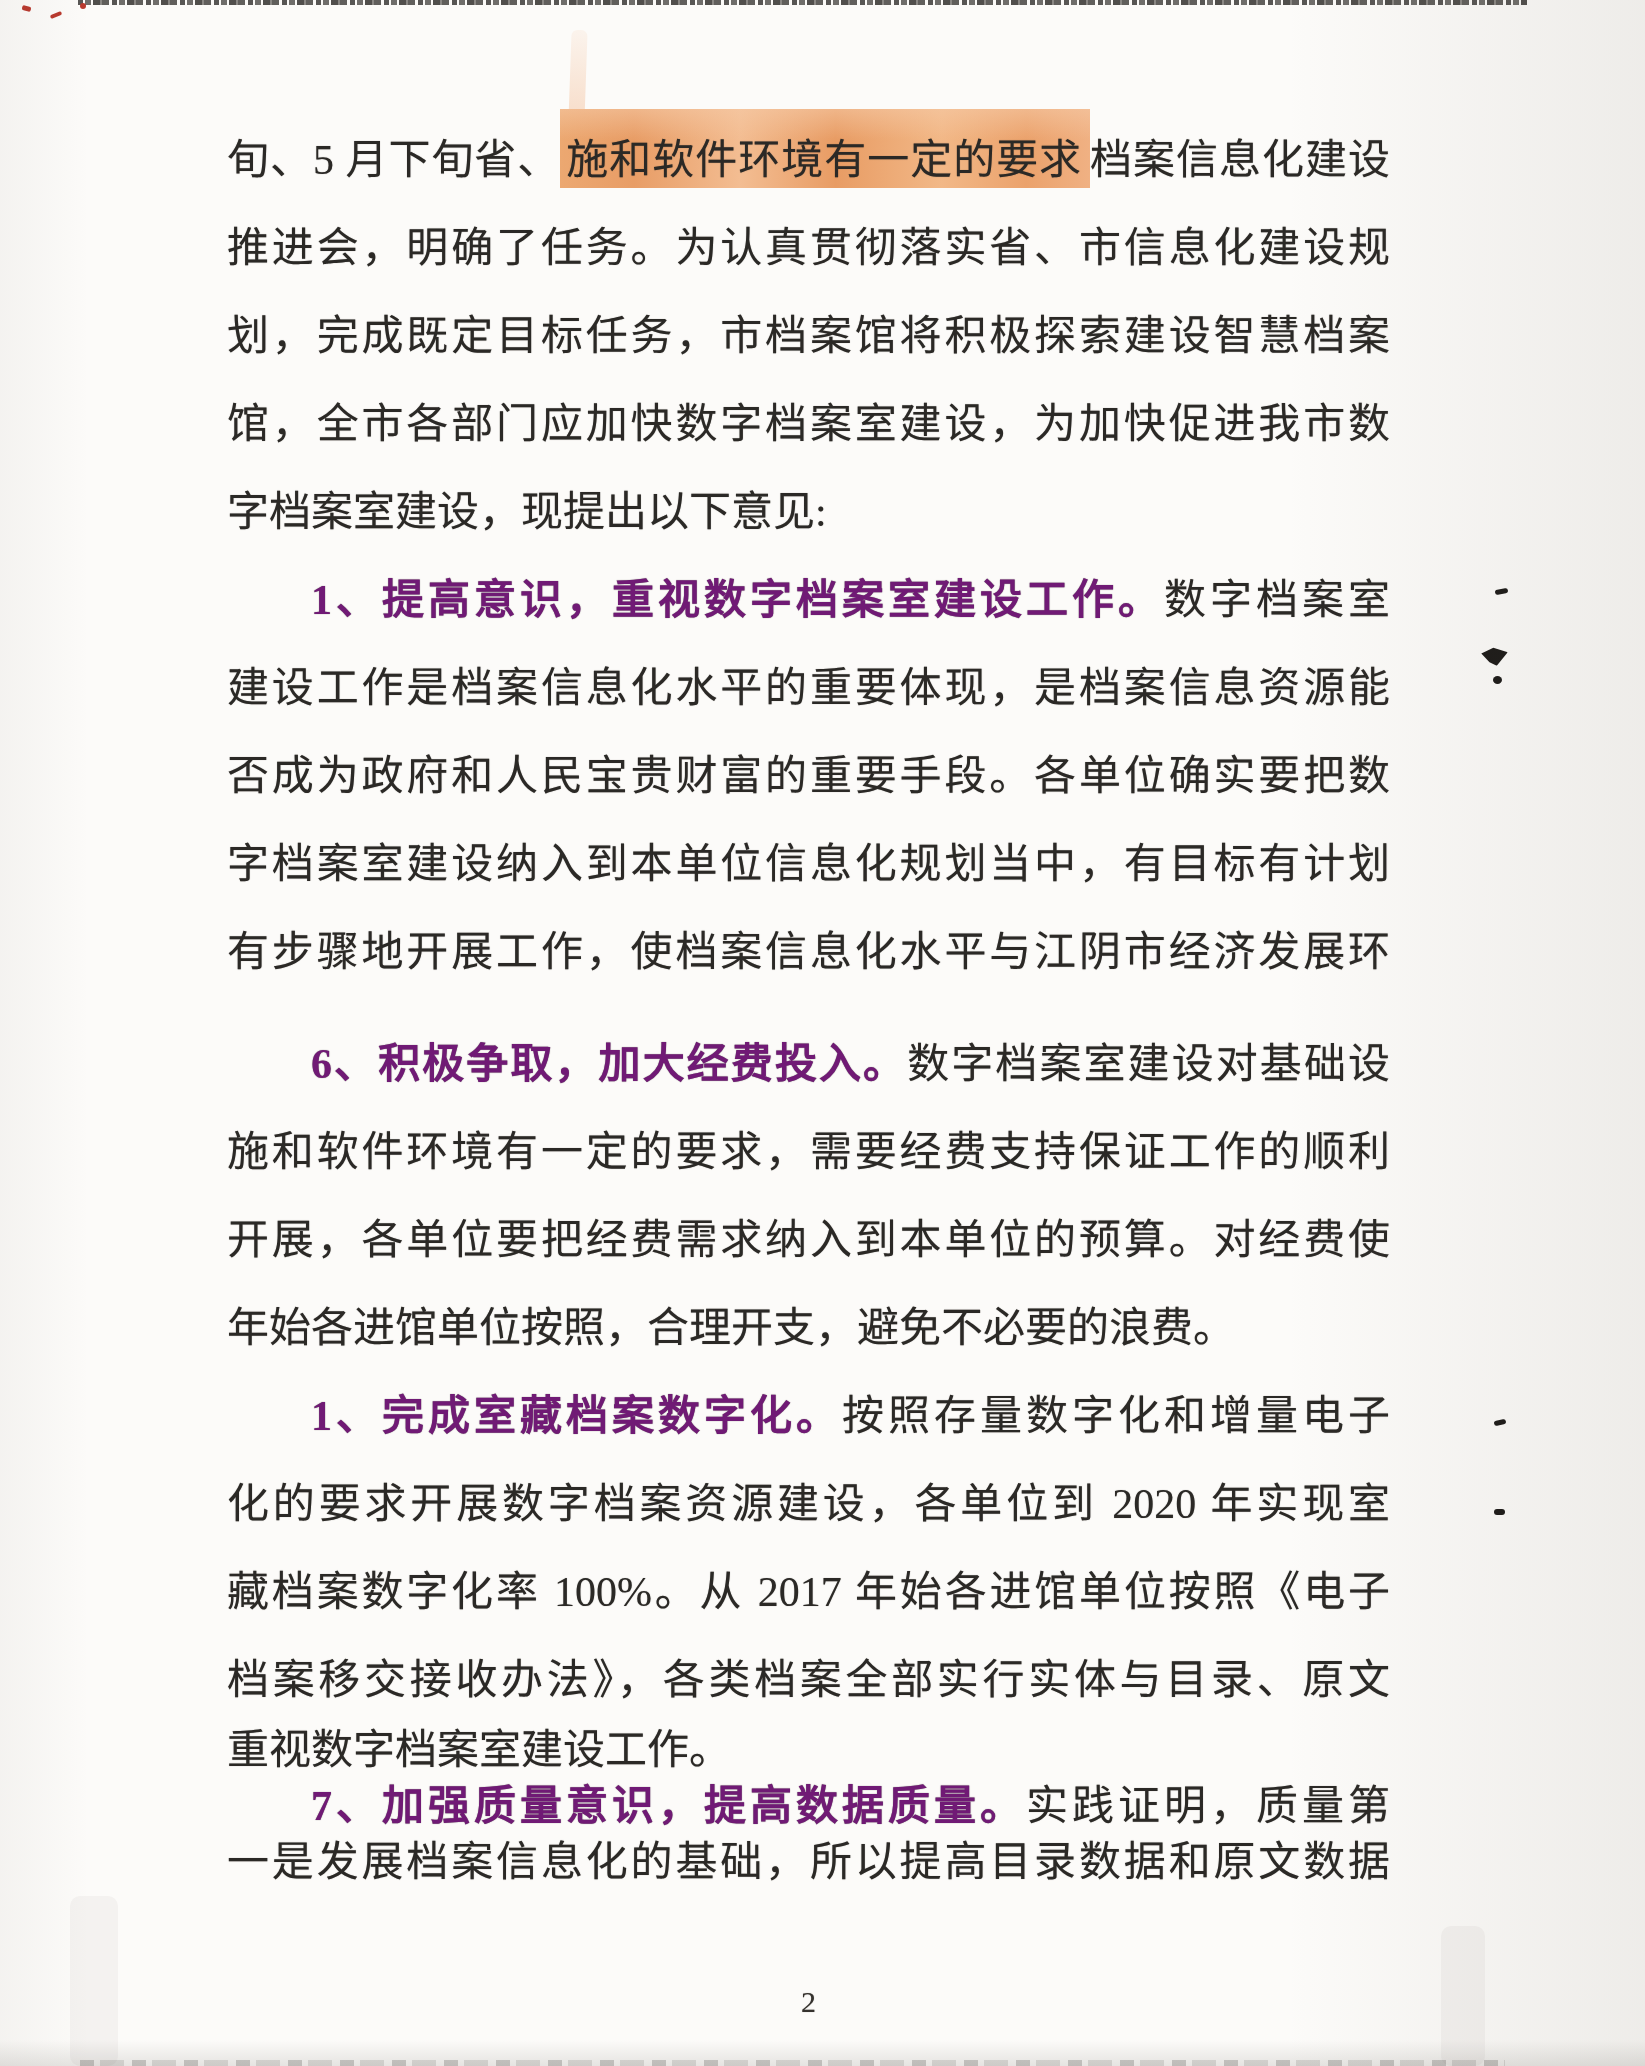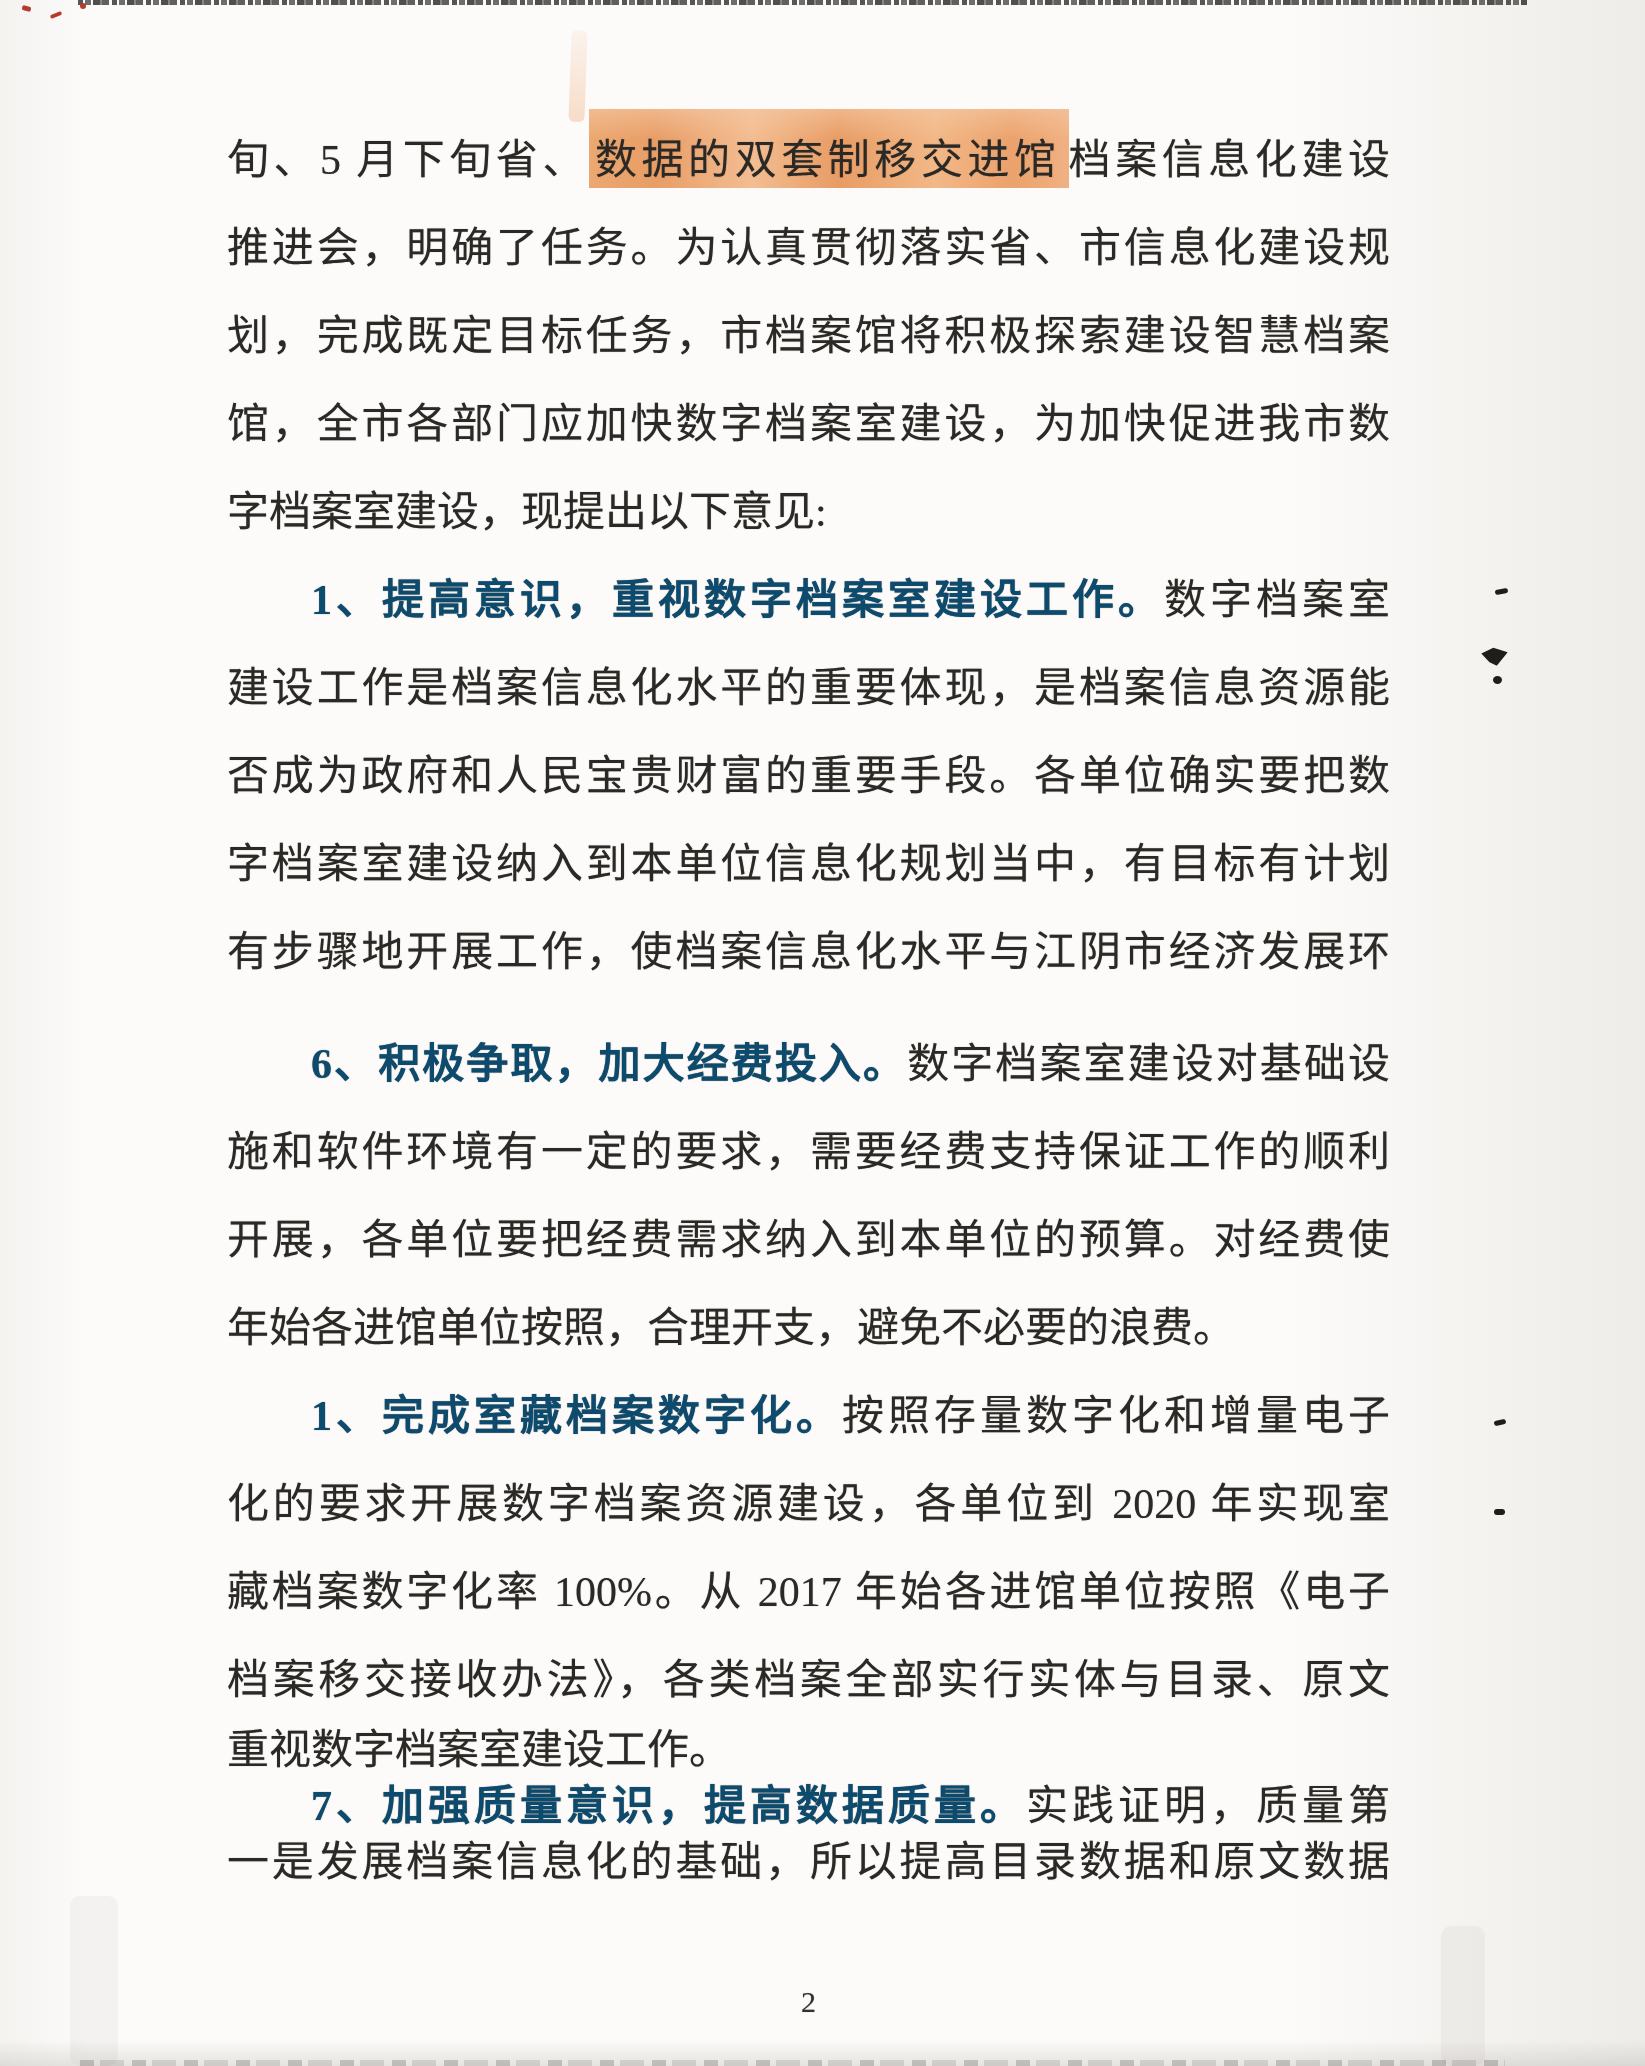--- a/index.html
+++ b/index.html
@@ -20,21 +20,21 @@
     height:88px;line-height:88px;
     font-size:42px;
     white-space:normal;
     text-shadow:0 0 1px rgba(45,40,35,.45);
     text-align:left;
   }
   .line.fill{text-align:justify;text-align-last:justify;-moz-text-align-last:justify;}
   .line.indent{text-indent:84px;}
   .line.gap{margin-top:24px;}
   .line.tight{height:56px;line-height:52px;}
-  .line .bold{font-weight:bold;color:#0c4a6e;text-shadow:0 0 1px rgba(30,26,22,.65);}
+  .line .bold{font-weight:bold;color:#701a75;text-shadow:0 0 1px rgba(30,26,22,.65);}
   .line .hl{
     background:
       linear-gradient(180deg, rgba(246,203,168,.55) 0%, rgba(0,0,0,0) 38%),
       linear-gradient(90deg, var(--hl,#eca871) 0%, #e89d66 14%, #f3bd92 34%,
                       #e89c64 52%, #f2b887 72%, #eba26c 88%, #f0b183 100%);
     padding:28px 8px 5px 6px;
   }
   
   .page-number{
     position:absolute;left:227px;top:1980px;width:1163px;height:44px;
@@ -97,21 +97,21 @@
 <div class="page">
 
   <div class="edge-top"></div>
   <div class="red-speck s1"></div>
   <div class="red-speck s2"></div>
   <div class="red-speck s3"></div>
 
   <div class="hl-streak"></div>
 
   <div class="text-block">
-      <div class="line fill"><span>旬、5 月下旬省、</span><span class="hl">数据的双套制移交进馆</span><span>档案信息化建设</span></div>
+      <div class="line fill"><span>旬、5 月下旬省、</span><span class="hl">施和软件环境有一定的要求</span><span>档案信息化建设</span></div>
       <div class="line fill"><span>推进会，明确了任务。为认真贯彻落实省、市信息化建设规</span></div>
       <div class="line fill"><span>划，完成既定目标任务，市档案馆将积极探索建设智慧档案</span></div>
       <div class="line fill"><span>馆，全市各部门应加快数字档案室建设，为加快促进我市数</span></div>
       <div class="line"><span>字档案室建设，现提出以下意见:</span></div>
       <div class="line fill indent"><span class="bold">1、提高意识，重视数字档案室建设工作。</span><span>数字档案室</span></div>
       <div class="line fill"><span>建设工作是档案信息化水平的重要体现，是档案信息资源能</span></div>
       <div class="line fill"><span>否成为政府和人民宝贵财富的重要手段。各单位确实要把数</span></div>
       <div class="line fill"><span>字档案室建设纳入到本单位信息化规划当中，有目标有计划</span></div>
       <div class="line fill"><span>有步骤地开展工作，使档案信息化水平与江阴市经济发展环</span></div>
       <div class="line fill indent gap"><span class="bold">6、积极争取，加大经费投入。</span><span>数字档案室建设对基础设</span></div>

